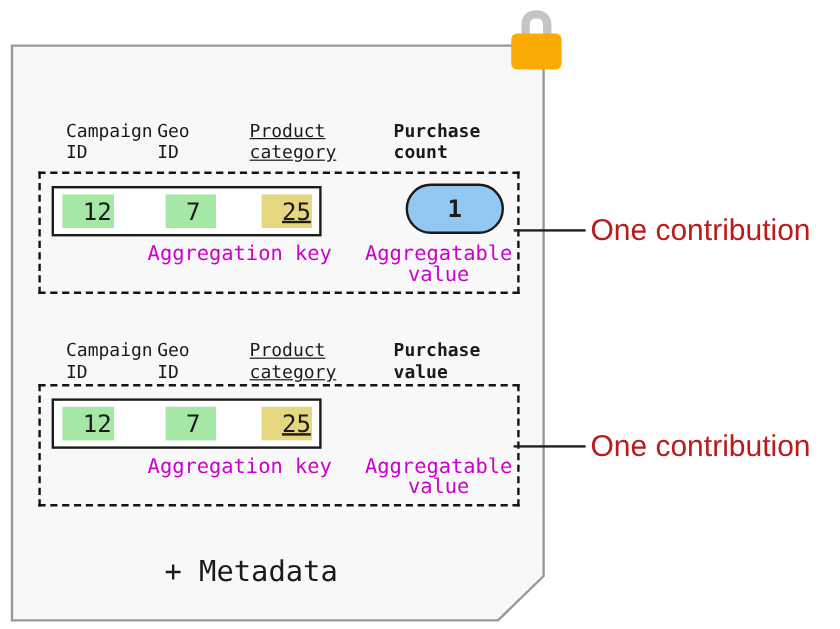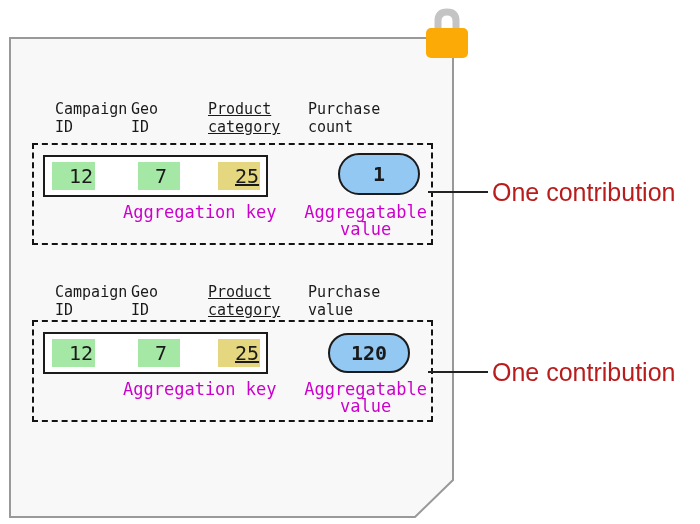--- a/index.html
+++ b/index.html
@@ -22,21 +22,21 @@
   .sec2 { top: 283px; }
 
   .hdr {
     position: absolute; top: 0;
     font-size: 15px; line-height: 18px; white-space: pre;
   }
   .hdr-campaign { left: 55px; }
   .hdr-geo { left: 131px; }
   .hdr-product { left: 208px; }
   .hdr-product .hline { text-decoration: underline; }
-  .hdr-purchase { left: 308px; font-weight: normal; }
+  .hdr-purchase { left: 328px; font-weight: bold; }
 
   .dashed-box {
     position: absolute; left: 32px;
     width: 397px; height: 98px;
     border: 2px dashed #141414;
   }
   .sec1 .dashed-box { top: 43px; }
   .sec2 .dashed-box { top: 37px; }
 
   .key-box {
@@ -143,23 +143,23 @@
     <div class="hdr hdr-geo"><span>Geo</span><br><span>ID</span></div>
     <div class="hdr hdr-product"><span class="hline">Product</span><br><span class="hline">category</span></div>
     <div class="hdr hdr-purchase"><span>Purchase</span><br><span>value</span></div>
 
     <div class="dashed-box">
       <div class="key-box">
         <div class="key-cell cell-1"><span class="cell-text">12</span></div>
         <div class="key-cell cell-2"><span class="cell-text">7</span></div>
         <div class="key-cell cell-3"><span class="cell-text">25</span></div>
       </div>
-      <div class="value-pill">120</div>
       <div class="key-label">Aggregation key</div>
       <div class="value-label"><span>Aggregatable</span><br><span>value</span></div>
     </div>
 
     <div class="connector"></div>
     <div class="annotation">One contribution</div>
   </div>
 
+  <div class="footer-label">+ Metadata</div>
 
 </div>
 
 </body></html>

